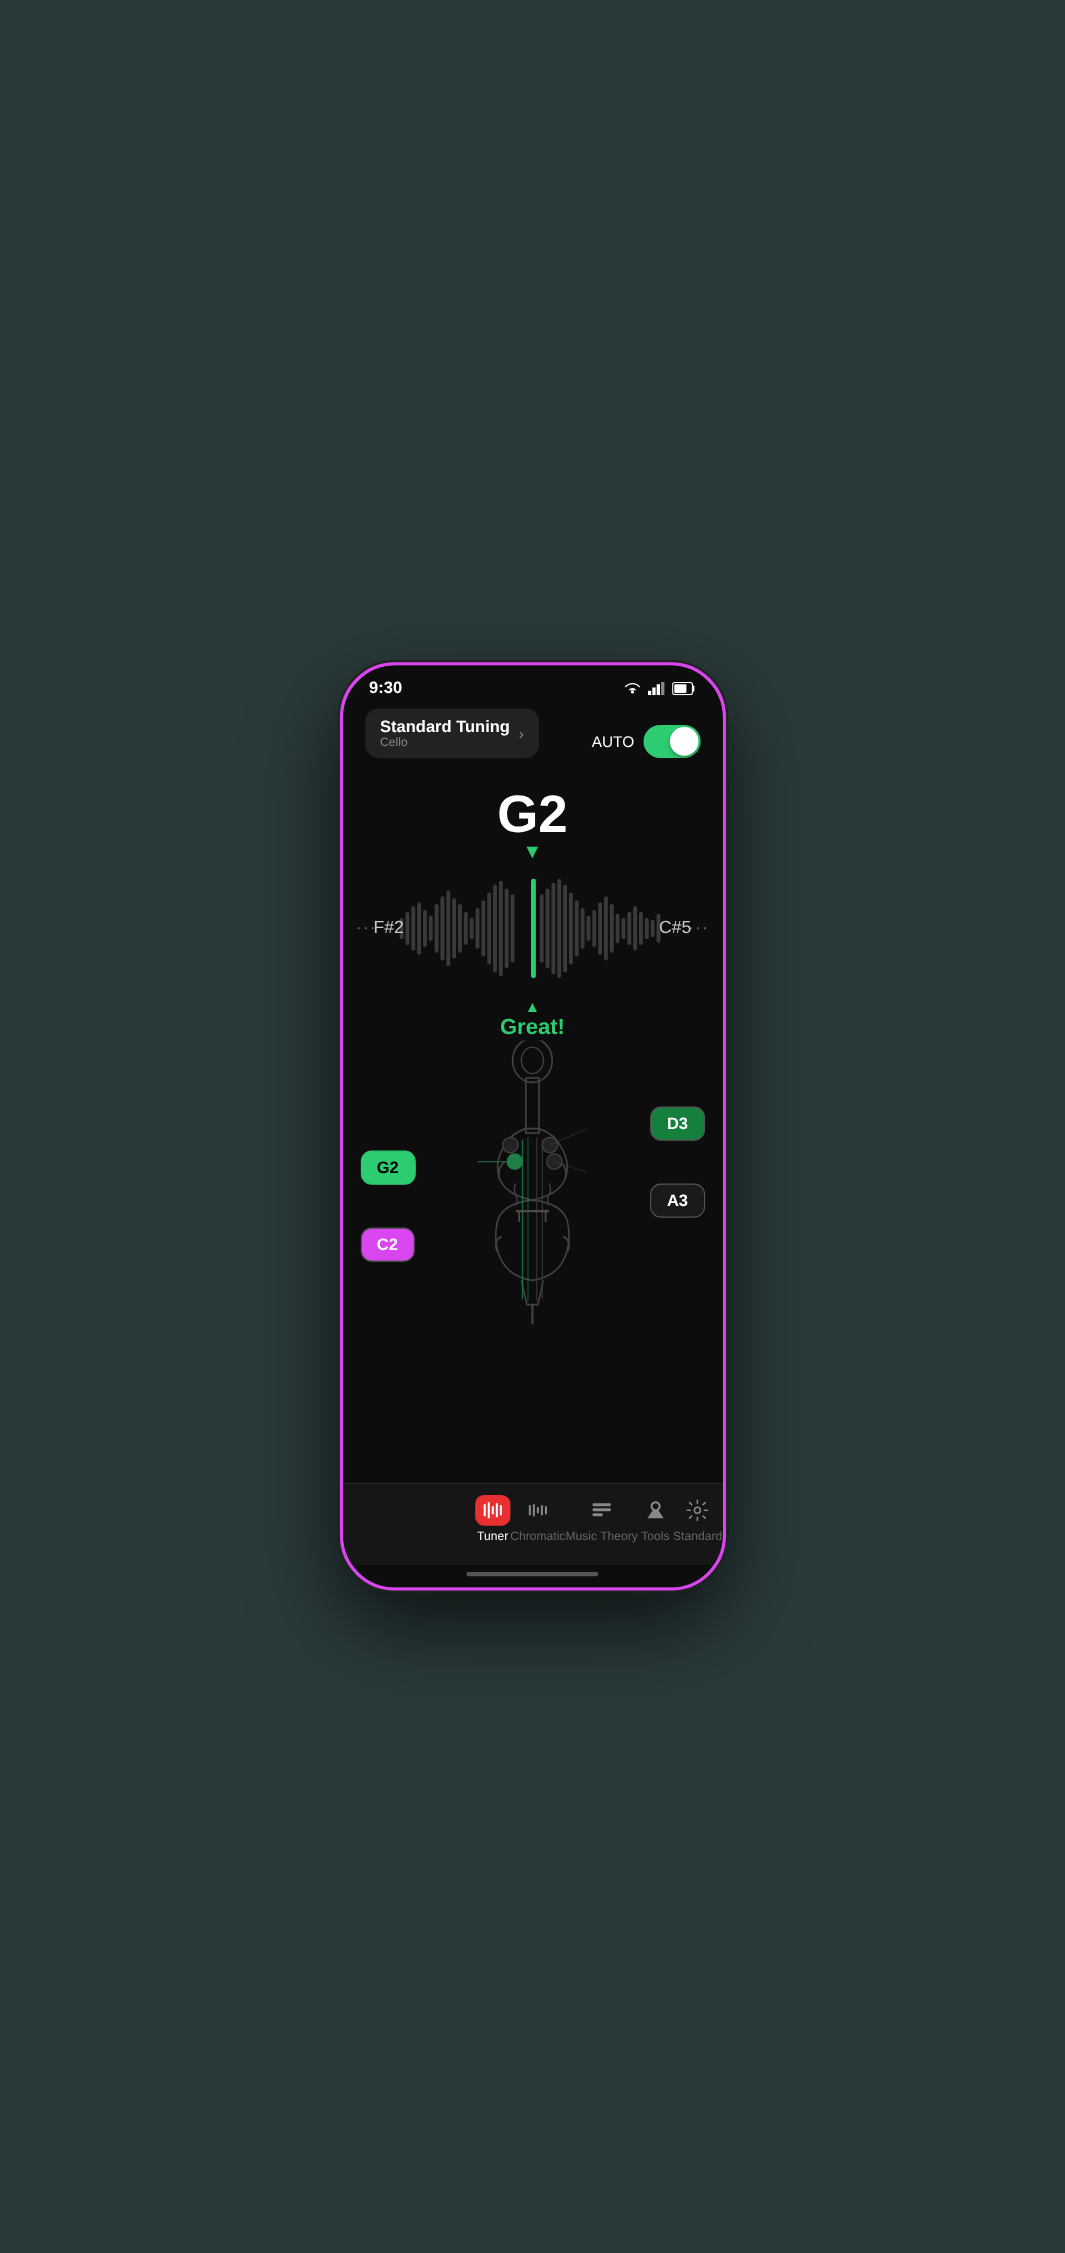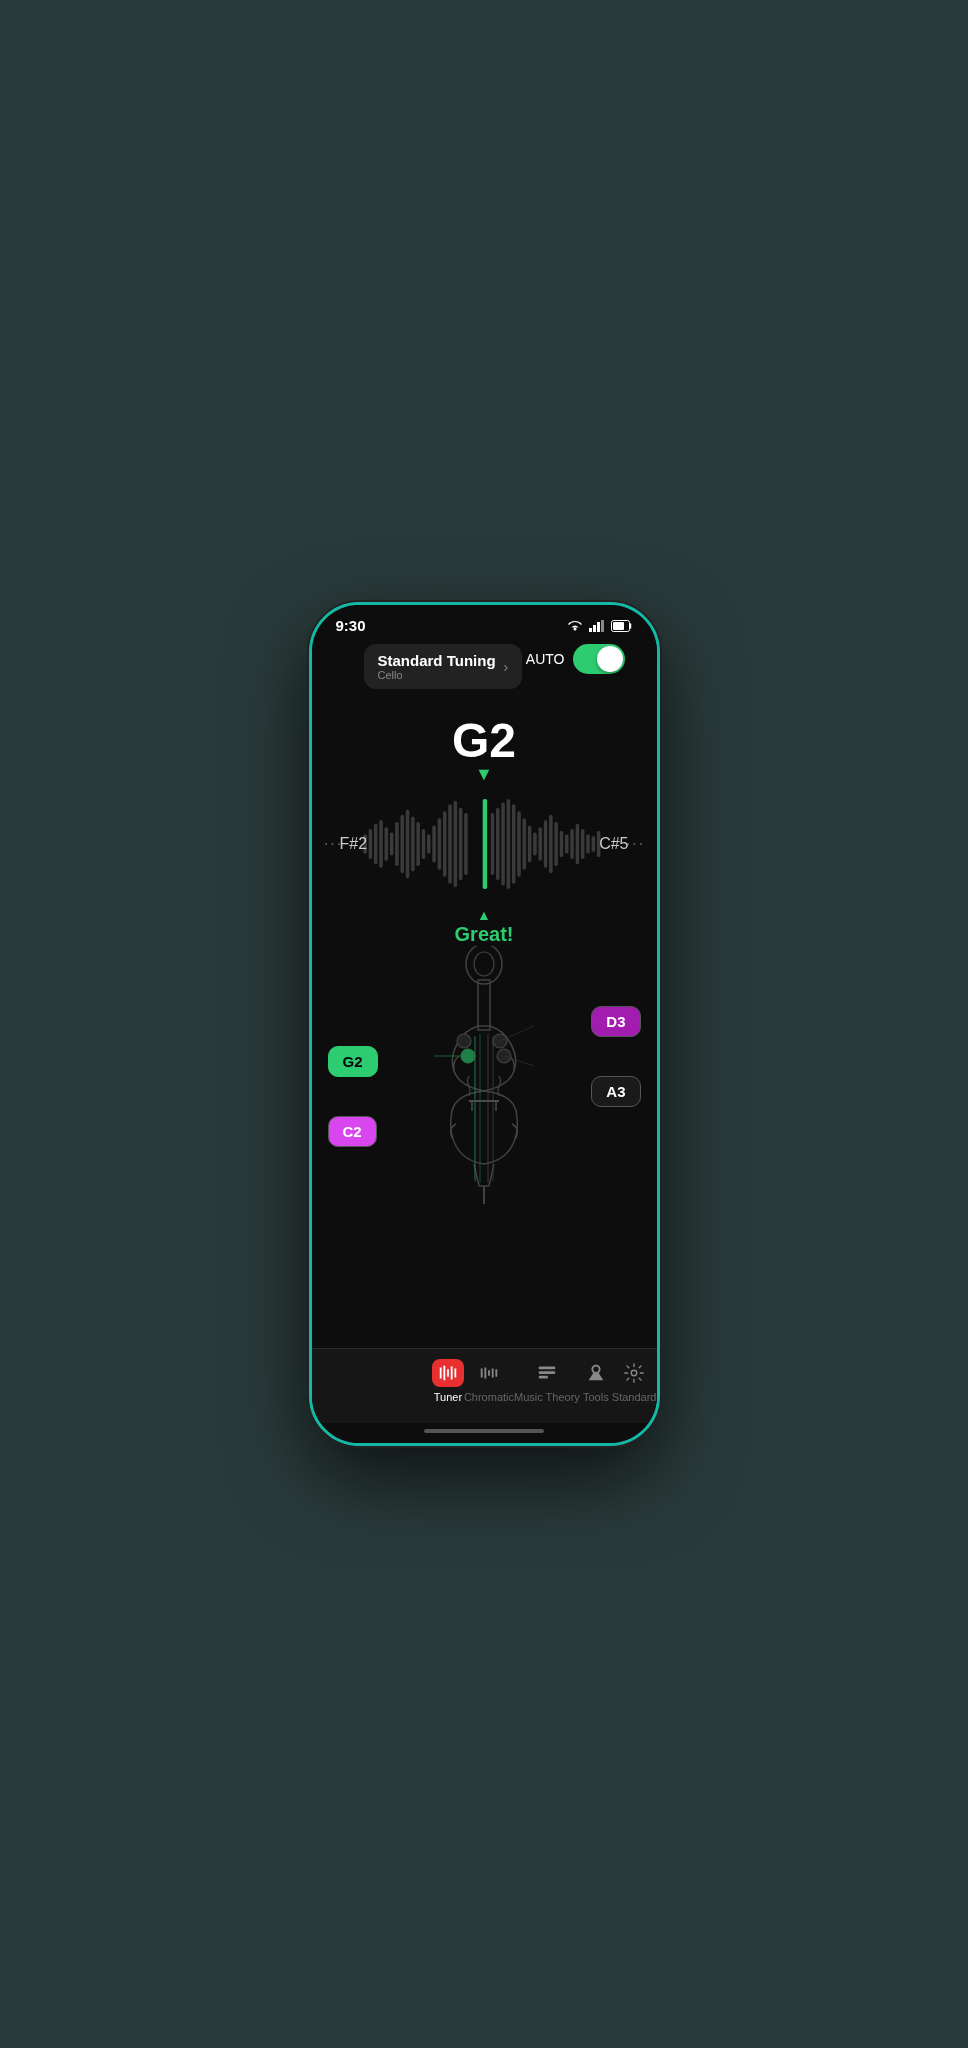--- a/index.html
+++ b/index.html
@@ -9,21 +9,21 @@
       justify-content: center;
       align-items: center;
       min-height: 100vh;
       font-family: -apple-system, BlinkMacSystemFont, 'Helvetica Neue', Arial, sans-serif;
     }
     .phone-frame {
       width: 351px;
       height: 844px;
       background: #111;
       border-radius: 50px;
-      border: 3px solid #14b8a6;
+      border: 3px solid #d946ef;
       position: relative;
       overflow: hidden;
       box-shadow: 0 0 0 2px #222, 0 30px 80px rgba(0,0,0,0.7);
     }
     .phone-screen {
       width: 100%;
       height: 100%;
       background: #0d0d0d;
       border-radius: 48px;
       overflow: hidden;
@@ -74,24 +74,23 @@
       display: flex;
       align-items: center;
       justify-content: center;
       position: relative;
     }
 
     
     .tuning-bar {
       display: flex;
       justify-content: space-between;
-      align-items: flex-start;
-      padding: 6px 32px 12px;
+      align-items: flex-end;
+      padding: 6px 20px 12px;
       background: #0d0d0d;
-      margin-left: 20px;
     }
     .tuning-selector {
       background: #222;
       border-radius: 12px;
       padding: 8px 14px;
       display: flex;
       align-items: center;
       gap: 8px;
     }
     .tuning-text-main {
@@ -424,21 +423,21 @@
       <div class="tuning-status">
         <div class="status-triangle-up">▲</div>
         <div class="status-great">Great!</div>
       </div>
 
       <div class="cello-area" style="position:relative; width:100%; height:260px;">
 
         <div class="string-label active string-g2" style="position:absolute; left:16px; top:90px; background:#2ecc71; border-color:#2ecc71; color:#000; border-radius:10px; padding:6px 14px; font-size:15px; font-weight:700; z-index:10;">G2</div>
         <div class="string-label string-c2" style="position:absolute; left:16px; top:160px; background:#d946ef; border:1.5px solid #555; color:#fff; border-radius:10px; padding:6px 14px; font-size:15px; font-weight:700; z-index:10;">C2</div>
 
-        <div class="string-label string-d3" style="position:absolute; right:16px; top:50px; background:#a21caf; border:1.5px solid #555; color:#fff; border-radius:10px; padding:6px 14px; font-size:15px; font-weight:700; z-index:10;">D3</div>
+        <div class="string-label string-d3" style="position:absolute; right:16px; top:50px; background:#15803d; border:1.5px solid #555; color:#fff; border-radius:10px; padding:6px 14px; font-size:15px; font-weight:700; z-index:10;">D3</div>
         <div class="string-label string-a3" style="position:absolute; right:16px; top:120px; background:#1a1a1a; border:1.5px solid #555; color:#fff; border-radius:10px; padding:6px 14px; font-size:15px; font-weight:700; z-index:10;">A3</div>
 
         <svg viewBox="0 0 160 300" width="160" height="300" style="position:absolute; left:50%; top:-10px; transform:translateX(-50%); opacity:0.6;">
 
           <ellipse cx="80" cy="18" rx="18" ry="20" fill="none" stroke="#666" stroke-width="1.5"></ellipse>
           <ellipse cx="80" cy="18" rx="10" ry="12" fill="none" stroke="#666" stroke-width="1.2"></ellipse>
 
           <rect x="74" y="34" width="12" height="50" fill="none" stroke="#666" stroke-width="1.5"></rect>
 
           <path d="M74 80 Q60 85 55 95 Q45 110 50 125 Q55 140 80 145 Q105 140 110 125 Q115 110 105 95 Q100 85 86 80 Z" fill="none" stroke="#666" stroke-width="1.5"></path>

